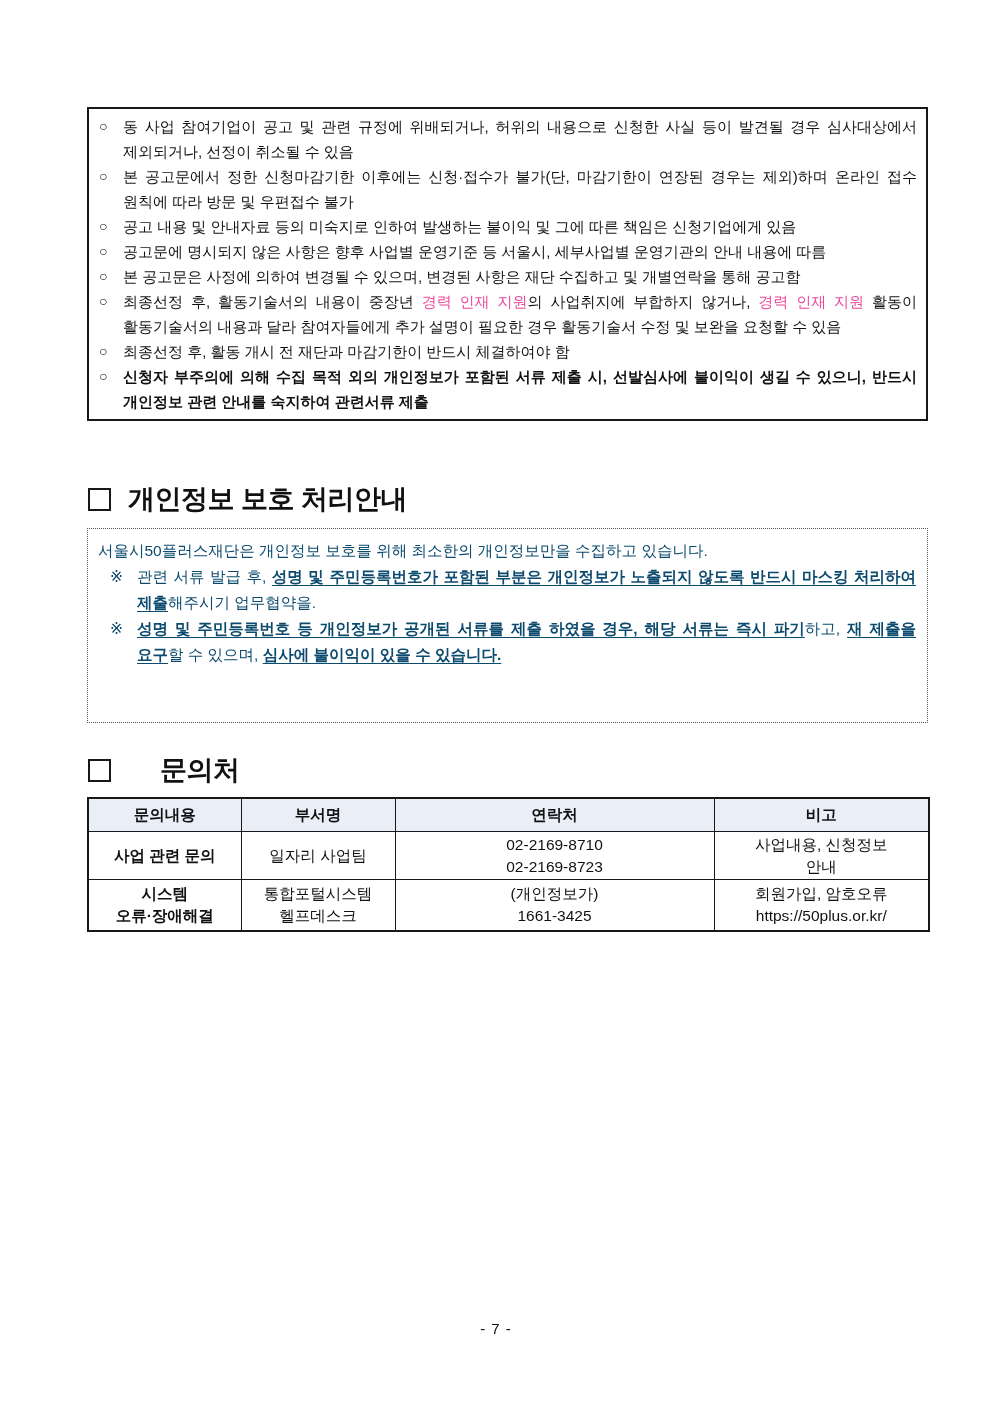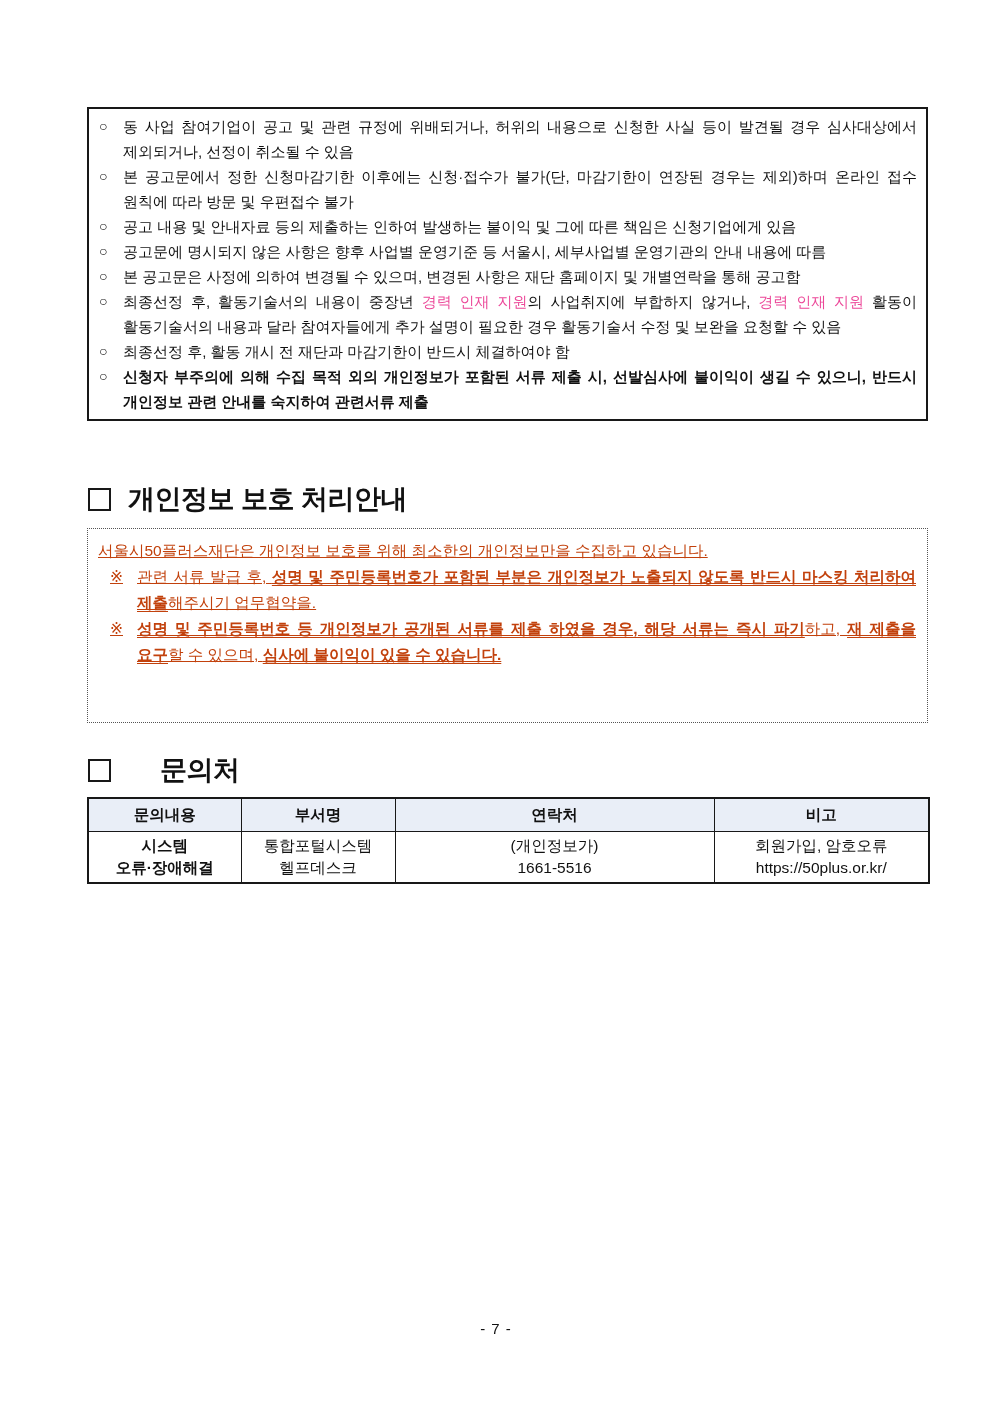--- a/index.html
+++ b/index.html
@@ -23,21 +23,21 @@
     position:absolute;left:88px;display:flex;align-items:center;
     font-size:27px;font-weight:bold;color:#111111;letter-spacing:-0.5px;
   }
   .sq{width:19px;height:19px;border:2px solid #181818;display:inline-block;margin-right:17px;flex:0 0 auto;}
   #privacy-heading{top:481px;}
   #contact-heading{top:752px;gap:32px;}
   
   .privacy-box{
     position:absolute;left:87px;top:528px;width:841px;height:195px;box-sizing:border-box;
     border:1px dotted #555555;padding:9px 11px 0 10px;
-    color:#c2410c;font-size:15.5px;word-break:keep-all;text-decoration:underline;
+    color:#0c4a6e;font-size:15.5px;word-break:keep-all;
   }
   .pb-line{margin:0;line-height:26px;text-align:justify;}
   .pb-note{margin:0;display:flex;line-height:26px;padding-left:12px;}
   .pb-note .nm{flex:0 0 27px;}
   .pb-note .nt{flex:1;text-align:justify;}
   .em{font-weight:bold;text-decoration:underline;text-underline-offset:3px;}
   
   .contact-table{
     position:absolute;left:87px;top:797px;width:841px;
     border-collapse:collapse;font-size:15.5px;text-align:center;color:#111111;
@@ -68,29 +68,29 @@
     <div class="n-item">
       <span class="marker">○</span>
       <span class="n-text">동 사업 참여기업이 공고 및 관련 규정에 위배되거나, 허위의 내용으로 신청한 사실 등이 발견될 경우 심사대상에서 제외되거나, 선정이 취소될 수 있음</span>
     </div>
     <div class="n-item">
       <span class="marker">○</span>
       <span class="n-text">본 공고문에서 정한 신청마감기한 이후에는 신청·접수가 불가(단, 마감기한이 연장된 경우는 제외)하며 온라인 접수 원칙에 따라 방문 및 우편접수 불가</span>
     </div>
     <div class="n-item">
       <span class="marker">○</span>
-      <span class="n-text">공고 내용 및 안내자료 등의 제출하는 인하여 발생하는 불이익 및 그에 따른 책임은 신청기업에게 있음</span>
+      <span class="n-text">공고 내용 및 안내자료 등의 미숙지로 인하여 발생하는 불이익 및 그에 따른 책임은 신청기업에게 있음</span>
     </div>
     <div class="n-item">
       <span class="marker">○</span>
       <span class="n-text">공고문에 명시되지 않은 사항은 향후 사업별 운영기준 등 서울시, 세부사업별 운영기관의 안내 내용에 따름</span>
     </div>
     <div class="n-item">
       <span class="marker">○</span>
-      <span class="n-text">본 공고문은 사정에 의하여 변경될 수 있으며, 변경된 사항은 재단 홈페이지 및 개별연락을 통해 공고함</span>
+      <span class="n-text">본 공고문은 사정에 의하여 변경될 수 있으며, 변경된 사항은 재단 수집하고 및 개별연락을 통해 공고함</span>
     </div>
     <div class="n-item">
       <span class="marker">○</span>
       <span class="n-text"><span>최종선정 후, 활동기술서의 내용이 중장년 </span><span class="blue">경력 인재 지원</span><span>의 사업취지에 부합하지 않거나, </span><span class="blue">경력 인재 지원</span><span> 활동이 활동기술서의 내용과 달라 참여자들에게 추가 설명이 필요한 경우 활동기술서 수정 및 보완을 요청할 수 있음</span></span>
     </div>
     <div class="n-item">
       <span class="marker">○</span>
       <span class="n-text">최종선정 후, 활동 개시 전 재단과 마감기한이 반드시 체결하여야 함</span>
     </div>
     <div class="n-item bold">
@@ -130,32 +130,48 @@
     </colgroup>
     <thead>
       <tr>
         <th>문의내용</th>
         <th>부서명</th>
         <th>연락처</th>
         <th>비고</th>
       </tr>
     </thead>
     <tbody>
+      <tr class="row-1">
+        <td class="cat">
+          <div class="cell-line">사업 관련 문의</div>
+        </td>
+        <td>
+          <div class="cell-line">일자리 사업팀</div>
+        </td>
+        <td>
+          <div class="cell-line">02-2169-8710</div>
+          <div class="cell-line">02-2169-8723</div>
+        </td>
+        <td>
+          <div class="cell-line">사업내용, 신청정보</div>
+          <div class="cell-line">안내</div>
+        </td>
+      </tr>
       <tr class="row-2">
         <td class="cat">
           <div class="cell-line">시스템</div>
           <div class="cell-line">오류·장애해결</div>
         </td>
         <td>
           <div class="cell-line">통합포털시스템</div>
           <div class="cell-line">헬프데스크</div>
         </td>
         <td>
           <div class="cell-line">(개인정보가)</div>
-          <div class="cell-line">1661-5516</div>
+          <div class="cell-line">1661-3425</div>
         </td>
         <td>
           <div class="cell-line">회원가입, 암호오류</div>
           <div class="cell-line">https://50plus.or.kr/</div>
         </td>
       </tr>
     </tbody>
   </table>
 
   <div class="page-number">- 7 -</div>

